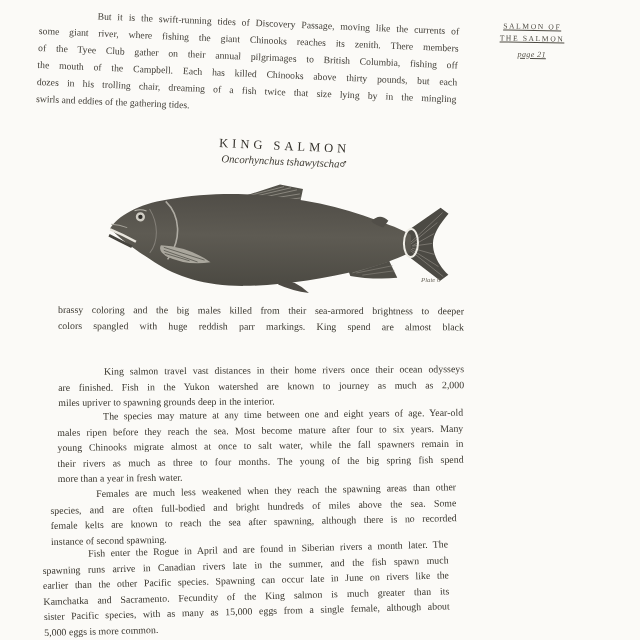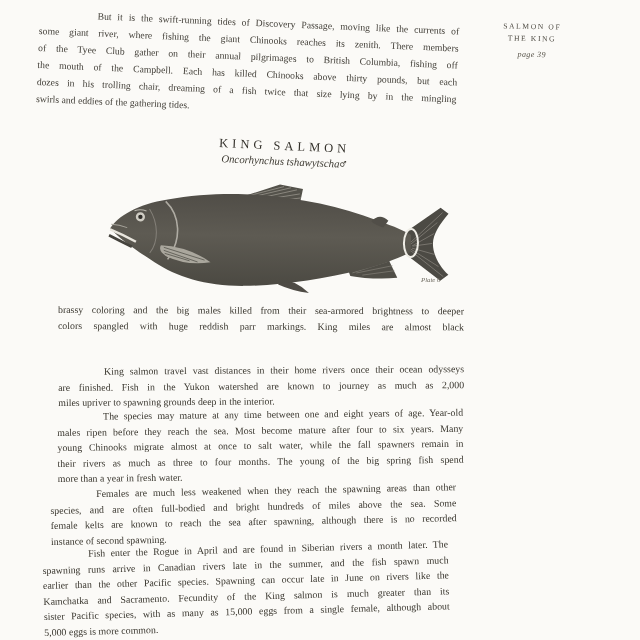--- a/index.html
+++ b/index.html
@@ -13,20 +13,21 @@
   .intro {
     position:absolute; left:40px; top:5px; width:420px;
     font-size:9.7px; line-height:17px; color:#44413a;
     transform:rotate(2.4deg); transform-origin:0 0;
   }
   
   .running-head {
     position:absolute; left:496px; top:21px; width:72px; text-align:center;
     font-size:7.6px; letter-spacing:1.6px; line-height:11.5px; color:#4e4b43;
     transform:rotate(1deg);
+    text-decoration:underline;
   }
   .page-ref { margin-top:5px; font-style:italic; font-size:8px; letter-spacing:0.4px; color:#555147; }
   
   .title-block { position:absolute; left:85px; top:139px; width:400px; text-align:center;
     transform:rotate(2.6deg); transform-origin:50% 0; }
   .title { font-size:12.5px; font-weight:normal; letter-spacing:4px; color:#34312b; margin:0; }
   .species { font-size:10.8px; font-style:italic; color:#3f3c34; margin-top:1px; }
   .sex { font-style:normal; font-size:8px; vertical-align:1px; font-family:"DejaVu Sans",sans-serif; }
   
   .fish-wrap { position:absolute; left:95px; top:180px; width:370px; height:115px;
@@ -56,22 +57,22 @@
     <div class="ln first">But it is the swift-running tides of Discovery Passage, moving like the currents of</div>
     <div class="ln">some giant river, where fishing the giant Chinooks reaches its zenith. There members</div>
     <div class="ln">of the Tyee Club gather on their annual pilgrimages to British Columbia, fishing off</div>
     <div class="ln">the mouth of the Campbell. Each has killed Chinooks above thirty pounds, but each</div>
     <div class="ln">dozes in his trolling chair, dreaming of a fish twice that size lying by in the mingling</div>
     <div class="ln last">swirls and eddies of the gathering tides.</div>
   </div>
 
   <div class="running-head">
     <div>SALMON OF</div>
-    <div>THE KING</div>
-    <div class="page-ref">page 39</div>
+    <div>THE SALMON</div>
+    <div class="page-ref">page 21</div>
   </div>
 
   <div class="title-block">
     <h1 class="title">KING SALMON</h1>
     <div class="species"><span>Oncorhynchus tshawytscha</span><span class="sex">♂</span></div>
   </div>
 
   <div class="fish-wrap">
     <svg viewBox="0 0 370 115" width="370" height="115">
       <defs>
@@ -111,21 +112,21 @@
       <path d="M39 30 Q45 28 51 30" stroke="#b8b5ac" stroke-width="1" fill="none"></path>
 
       <path d="M66 64 Q94 65 116 80 Q92 84 72 75 Q63 70 66 64 Z" fill="#aaa79d"></path>
       <path d="M69 66 L110 78 M69 69 L103 80 M70 72 L95 79" stroke="#56544d" stroke-width="0.8" fill="none"></path>
     </svg>
   </div>
   <div class="plate">Plate 6</div>
 
   <div class="par p1">
     <div class="ln">brassy coloring and the big males killed from their sea-armored brightness to deeper</div>
-    <div class="ln">colors spangled with huge reddish parr markings. King miles are almost black</div>
+    <div class="ln">colors spangled with huge reddish parr markings. King spend are almost black</div>
   </div>
 
   <div class="par p2">
     <div class="ln first">King salmon travel vast distances in their home rivers once their ocean odysseys</div>
     <div class="ln">are finished. Fish in the Yukon watershed are known to journey as much as 2,000</div>
     <div class="ln last">miles upriver to spawning grounds deep in the interior.</div>
   </div>
 
   <div class="par p3">
     <div class="ln first">The species may mature at any time between one and eight years of age. Year-old</div>

